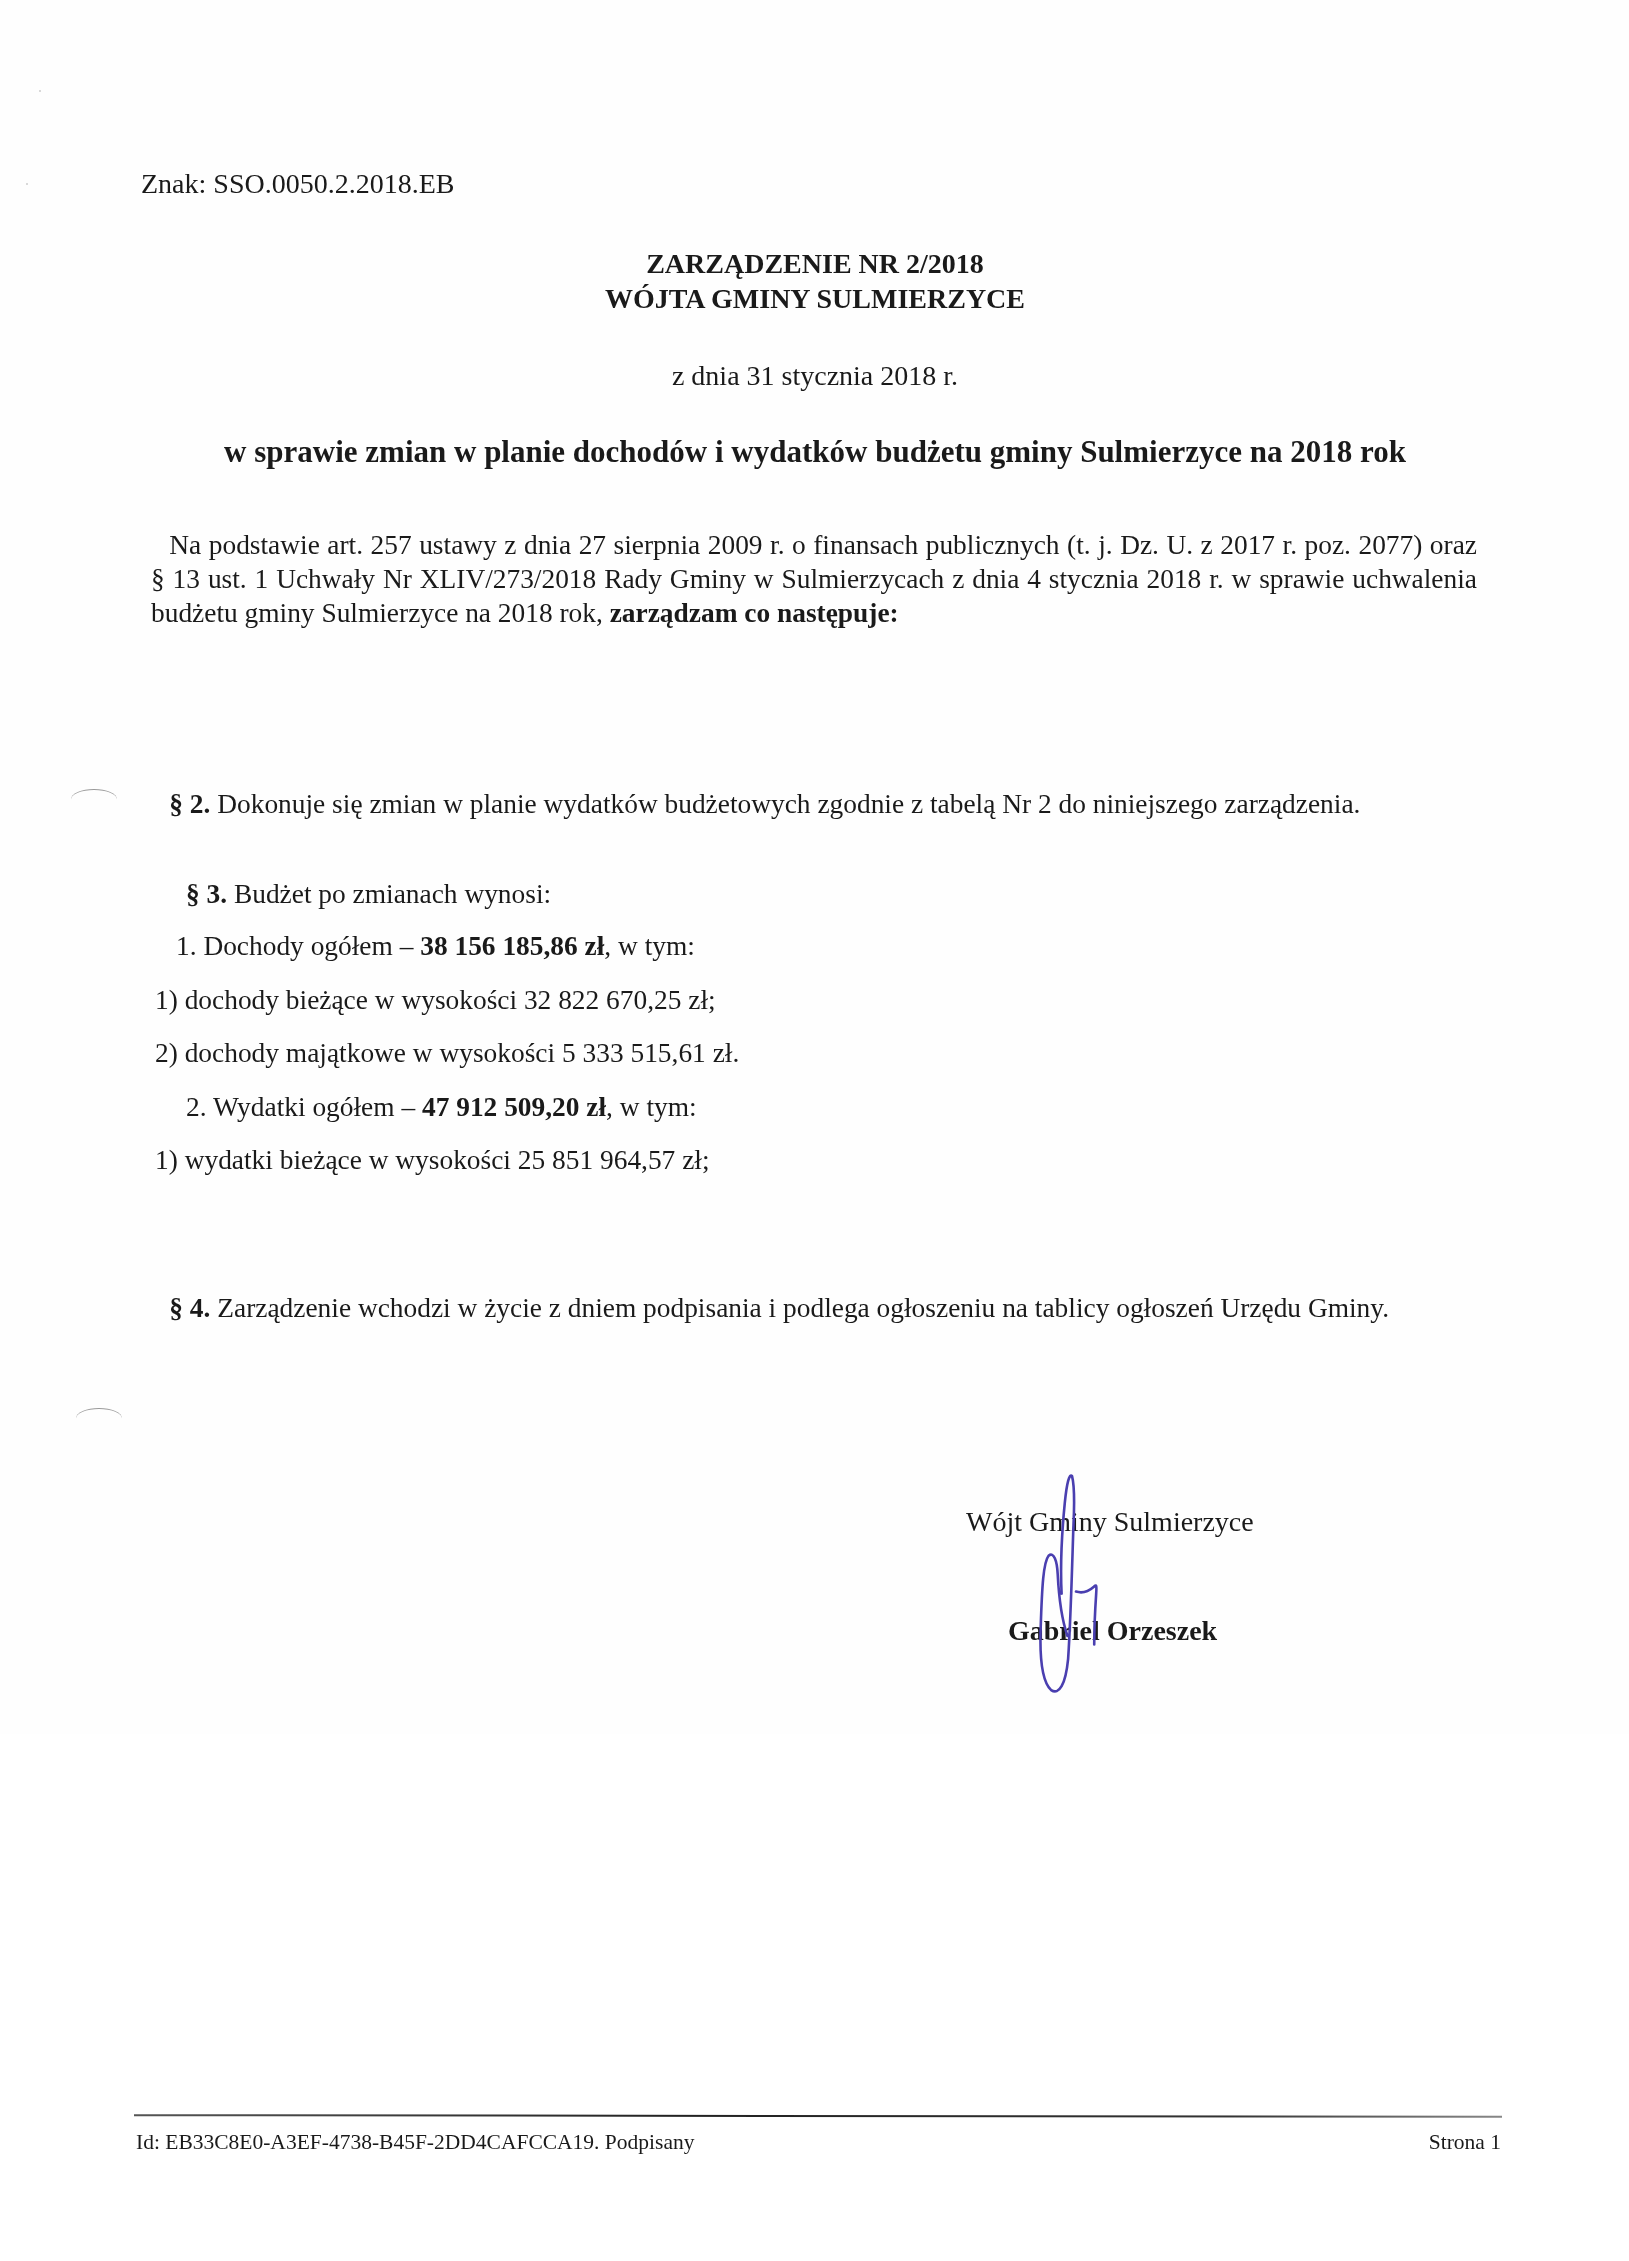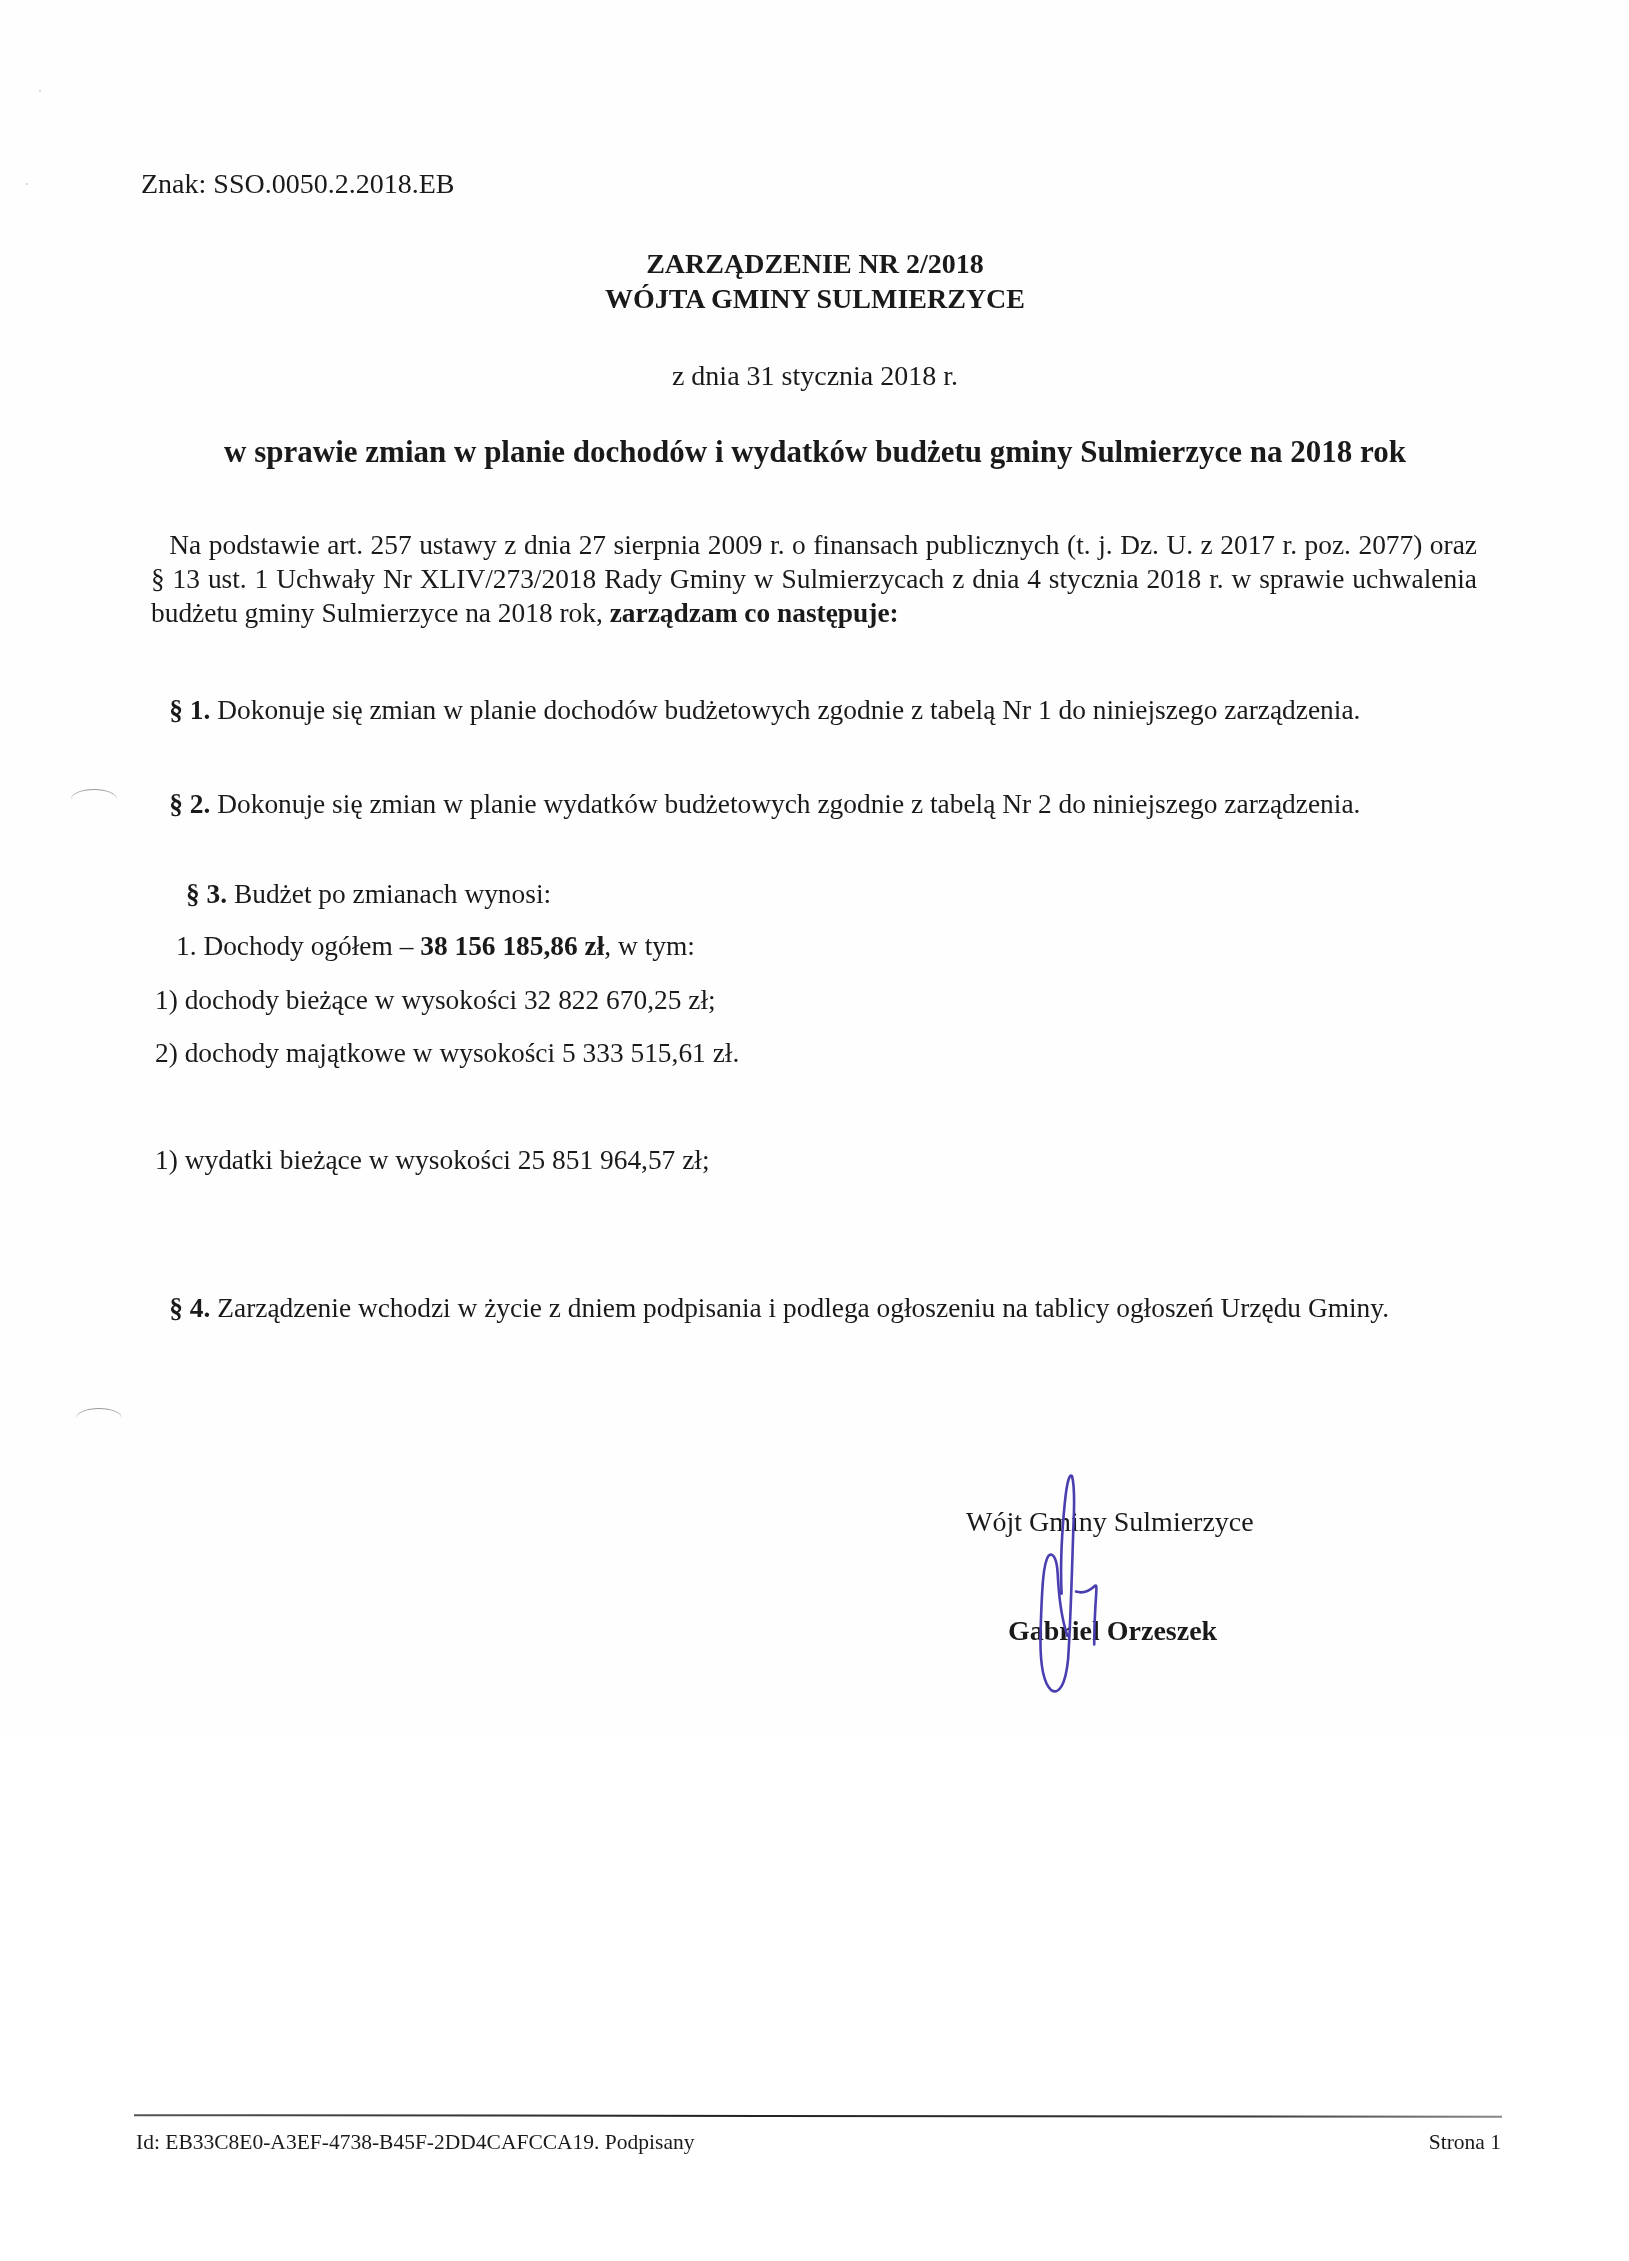--- a/index.html
+++ b/index.html
@@ -116,38 +116,38 @@
   <div class="abs title title-2">WÓJTA GMINY SULMIERZYCE</div>
 
   <div class="abs date-line">z dnia 31 stycznia 2018 r.</div>
 
   <div class="abs subject">w sprawie zmian w planie dochodów i wydatków budżetu gminy Sulmierzyce na 2018 rok</div>
 
   <div class="para indent preamble">
     <span>Na podstawie art. 257 ustawy z dnia 27 sierpnia 2009 r. o finansach publicznych (t. j. Dz. U. z 2017 r. poz. 2077) oraz § 13 ust. 1 Uchwały Nr XLIV/273/2018 Rady Gminy w Sulmierzycach z dnia 4 stycznia 2018 r. w sprawie uchwalenia budżetu gminy Sulmierzyce na 2018 rok, </span><b>zarządzam co następuje:</b>
   </div>
 
-  <div class="para indent sec1">
-    <b>§ 1.</b><span> Dokonuje się zmian w planie dochodów budżetowych zgodnie z tabelą Nr 1 do niniejszego zarządzenia.</span>
-  </div>
 
   <div class="para indent sec2">
     <b>§ 2.</b><span> Dokonuje się zmian w planie wydatków budżetowych zgodnie z tabelą Nr 2 do niniejszego zarządzenia.</span>
   </div>
 
   <div class="line sec3">
     <b>§ 3.</b><span> Budżet po zmianach wynosi:</span>
   </div>
 
   <div class="line inc-total">
     <span>1. Dochody ogółem – </span><b>38 156 185,86 zł</b><span>, w tym:</span>
   </div>
   <div class="line inc-1">1) dochody bieżące w wysokości 32 822 670,25 zł;</div>
   <div class="line inc-2">2) dochody majątkowe w wysokości 5 333 515,61 zł.</div>
 
+  <div class="line exp-total">
+    <span>2. Wydatki ogółem – </span><b>47 912 509,20 zł</b><span>, w tym:</span>
+  </div>
   <div class="line exp-1">1) wydatki bieżące w wysokości 25 851 964,57 zł;</div>
 
   <div class="para indent sec4">
     <b>§ 4.</b><span> Zarządzenie wchodzi w życie z dniem podpisania i podlega ogłoszeniu na tablicy ogłoszeń Urzędu Gminy.</span>
   </div>
 
   <div class="abs signature-title">Wójt Gminy Sulmierzyce</div>
   <div class="abs signature-name">Gabriel Orzeszek</div>
 
   <svg class="signature-svg" viewBox="0 0 700 420" xmlns="http://www.w3.org/2000/svg">

